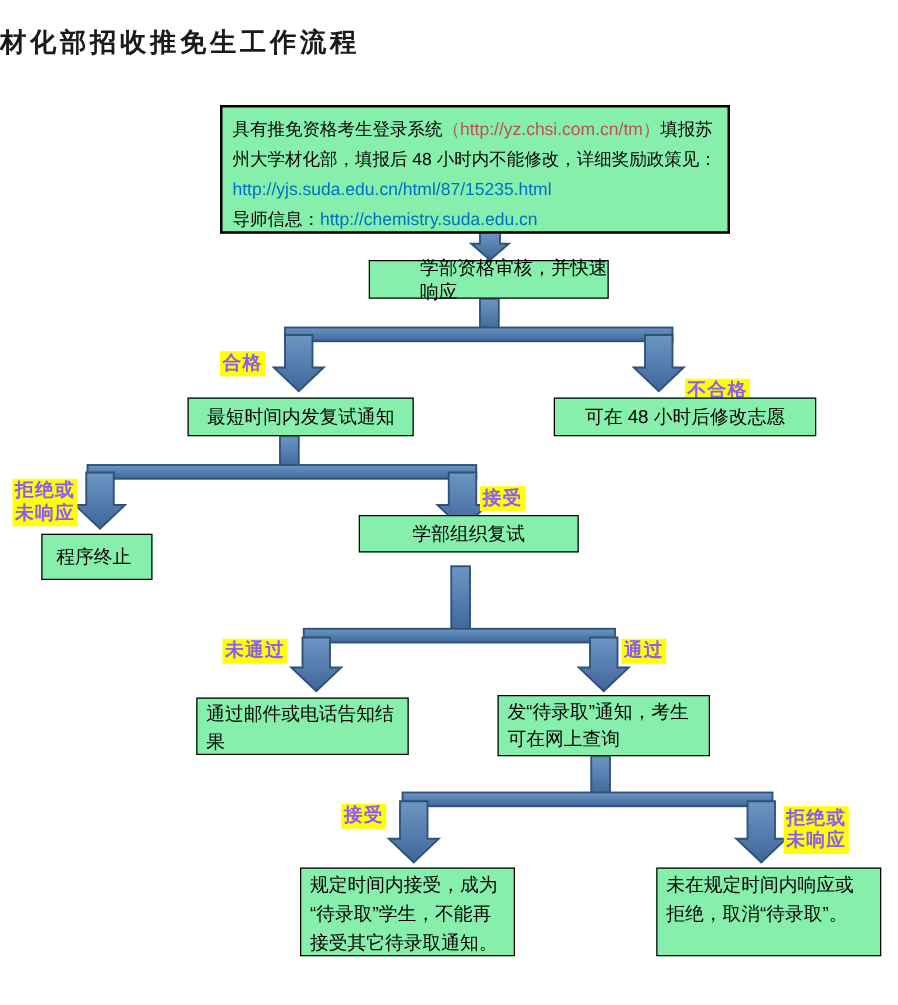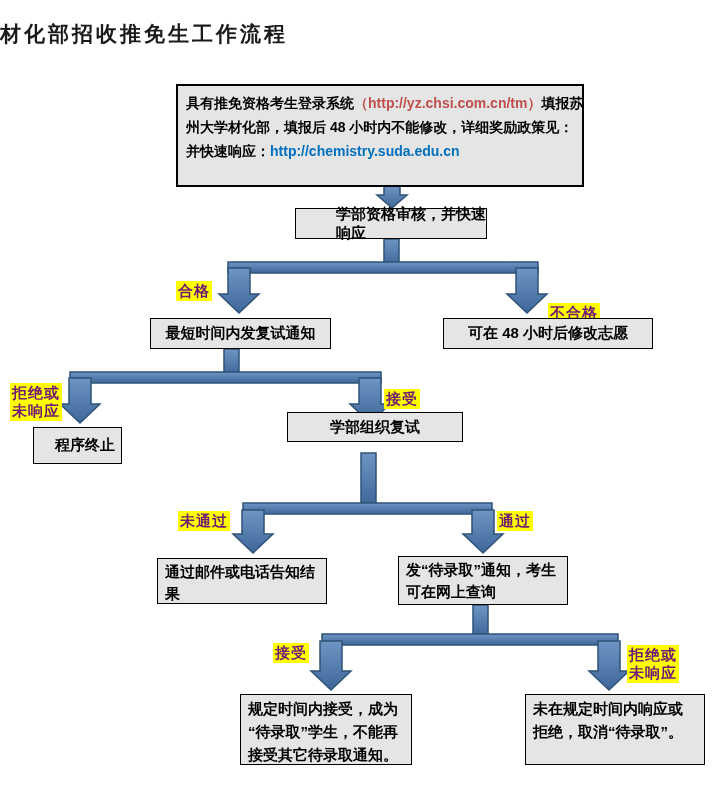--- a/index.html
+++ b/index.html
@@ -7,32 +7,32 @@
     position:relative;width:718px;height:804px;background:#ffffff;
     font-family:"Liberation Sans","DejaVu Sans",sans-serif;overflow:hidden;
   }
   .title{
     position:absolute;left:0;top:20px;width:690px;text-align:left;
     font-family:"Liberation Serif","DejaVu Serif",serif;
     font-size:21px;font-weight:bold;color:#1a1a1a;letter-spacing:3px;
   }
   svg.connectors{position:absolute;left:0;top:0;pointer-events:none;}
   .box{
-    position:absolute;background:#e5e5e5;border:1.5px solid #000;
-    box-sizing:border-box;font-weight:bold;color:#000;
+    position:absolute;background:#86efac;border:1.5px solid #000;
+    box-sizing:border-box;font-weight:normal;color:#000;
   }
   .box.center{display:flex;align-items:center;justify-content:center;}
   .box.start{border-width:2px;padding:5px 8px;font-size:14px;line-height:24px;}
   .box.start .bline{white-space:nowrap;}
   .url-blue{color:#0070C0;}
   .url-red{color:#C0504D;}
   .txt-15{font-size:15px;}
   .multiline{padding:2px 7px;font-size:15px;line-height:22px;}
   .hl{
-    position:absolute;display:inline-block;background:#FFFF00;color:#701a75;
+    position:absolute;display:inline-block;background:#FFFF00;color:#8b5cf6;
     font-size:15px;font-weight:bold;letter-spacing:1px;line-height:18px;padding:1px 2px;
   }
 </style>
 </head>
 <body>
 
 <div class="canvas">
 
   <div class="title">材化部招收推免生工作流程</div>
 
@@ -63,41 +63,42 @@
 
     <rect x="473" y="605" width="15" height="31" fill="url(#ag)" stroke="#2E5377" stroke-width="1.5"></rect>
     <rect x="322" y="634" width="296" height="11" fill="url(#ag)" stroke="#2E5377" stroke-width="1.5"></rect>
     <polygon points="320,641 342,641 342,671 351,671 331,690 311,671 320,671" fill="url(#ag)" stroke="#2E5377" stroke-width="1.5"></polygon>
     <polygon points="598,641 620,641 620,671 629,671 609,690 589,671 598,671" fill="url(#ag)" stroke="#2E5377" stroke-width="1.5"></polygon>
   </svg>
 
   <div class="box start" style="left:176px;top:84px;width:408px;height:103px;">
     <div class="bline"><span>具有推免资格考生登录系统</span><span class="url-red">（http://yz.chsi.com.cn/tm）</span><span>填报苏</span></div>
     <div class="bline">州大学材化部，填报后 48 小时内不能修改，详细奖励政策见：</div>
-    <div class="bline"><span>并快速响应：</span><span class="url-blue">http://chemistry.suda.edu.cn</span></div>
+    <div class="bline url-blue">http://yjs.suda.edu.cn/html/87/15235.html</div>
+    <div class="bline"><span>导师信息：</span><span class="url-blue">http://chemistry.suda.edu.cn</span></div>
   </div>
 
   <div class="box center txt-15" style="left:295px;top:208px;width:192px;height:31px;padding-left:40px;">
     <span>学部资格审核，并快速响应</span>
   </div>
 
   <span class="hl" style="left:176px;top:281px;">合格</span>
   <span class="hl" style="left:548px;top:281px;margin-top:22px;">不合格</span>
 
   <div class="box center txt-15" style="left:150px;top:318px;width:181px;height:31px;">
     <span>最短时间内发复试通知</span>
   </div>
   <div class="box center txt-15" style="left:443px;top:318px;width:210px;height:31px;">
     <span>可在 48 小时后修改志愿</span>
   </div>
 
   <span class="hl" style="left:10px;top:383px;">拒绝或<br>未响应</span>
   <span class="hl" style="left:384px;top:389px;">接受</span>
 
-  <div class="box txt-15" style="left:33px;top:427px;width:89px;height:37px;display:flex;align-items:center;padding-left:21px;">
+  <div class="box txt-15" style="left:33px;top:427px;width:89px;height:37px;display:flex;align-items:center;padding-left:11px;">
     <span>程序终止</span>
   </div>
   <div class="box center txt-15" style="left:287px;top:412px;width:176px;height:30px;">
     <span>学部组织复试</span>
   </div>
 
   <span class="hl" style="left:178px;top:511px;">未通过</span>
   <span class="hl" style="left:497px;top:511px;">通过</span>
 
   <div class="box multiline" style="left:157px;top:558px;width:170px;height:46px;">

